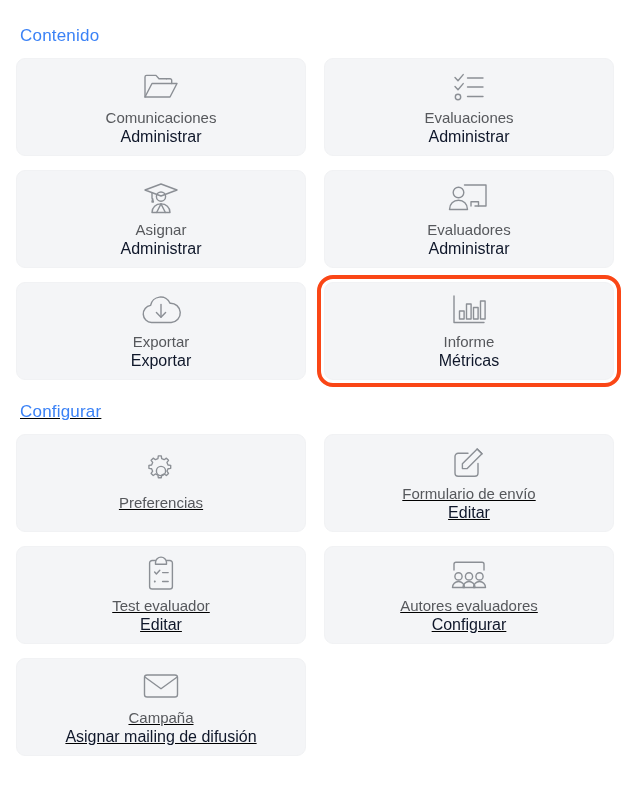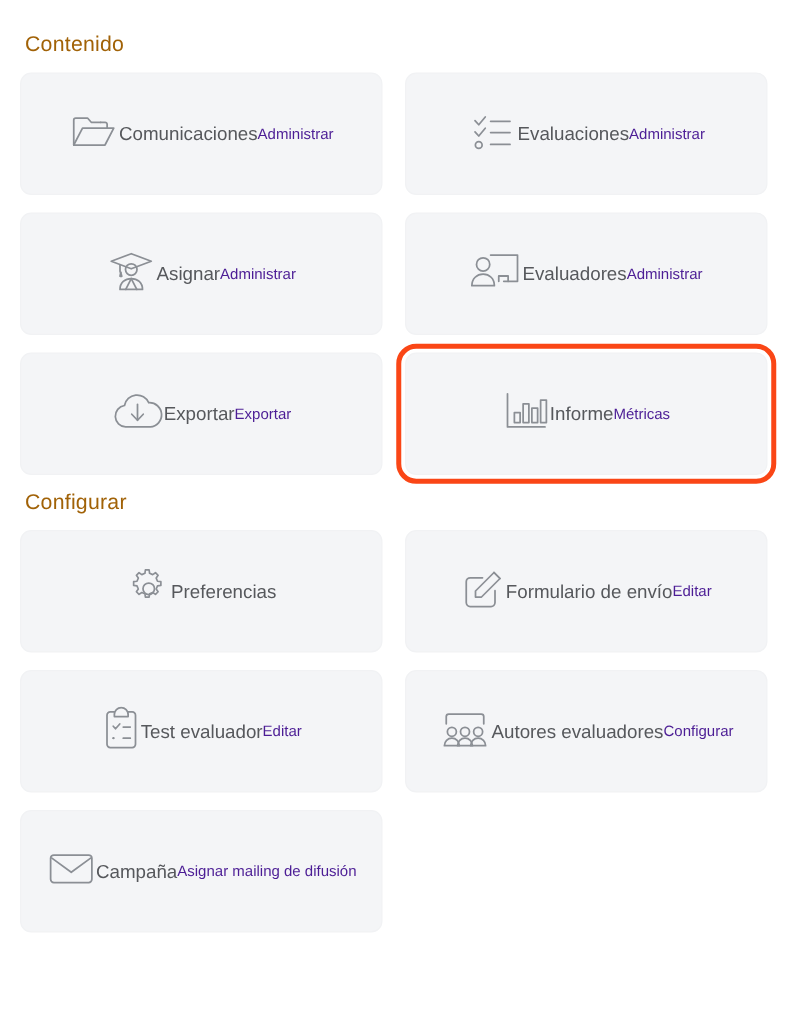--- a/index.html
+++ b/index.html
@@ -12,41 +12,41 @@
     overflow: hidden;
   }
 
   .page {
     padding: 26px 16px 0 16px;
   }
 
   .section-title {
     font-size: 17px;
     font-weight: 400;
-    color: #a16207;
+    color: #3b82f6;
     letter-spacing: 0.2px;
     margin: 0 0 12px 4px;
   }
 
-  .section + .section { margin-top: 12px; }
+  .section + .section { margin-top: 22px; text-decoration: underline; }
 
   .grid {
     display: grid;
     grid-template-columns: 1fr 1fr;
     column-gap: 18px;
     row-gap: 14px;
   }
 
   .card {
     position: relative;
     background: #f4f5f7;
     border-radius: 9px;
     height: 98px;
     display: flex;
-    flex-direction: row;
+    flex-direction: column;
     align-items: center;
     justify-content: center;
     cursor: pointer;
     border: 1px solid #f1f2f4;
   }
 
   .card-icon {
     height: 34px;
     display: flex;
     align-items: center;
@@ -64,22 +64,22 @@
   }
 
   .card-title {
     font-size: 15px;
     color: #56585c;
     line-height: 19px;
     text-align: center;
   }
 
   .card-sub {
-    font-size: 12px;
-    color: #4c1d95;
+    font-size: 16px;
+    color: #0f172a;
     line-height: 17px;
     text-align: left;
     margin-top: 1px;
   }
 
   .card.highlighted {
     outline: 4px solid var(--hl, #fa4616);
     outline-offset: 3px;
     border-radius: 9px;
   }

